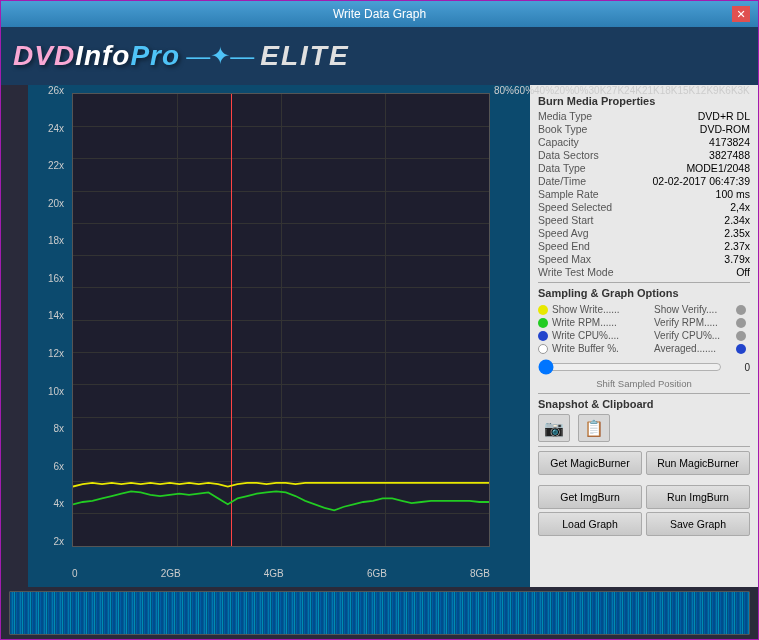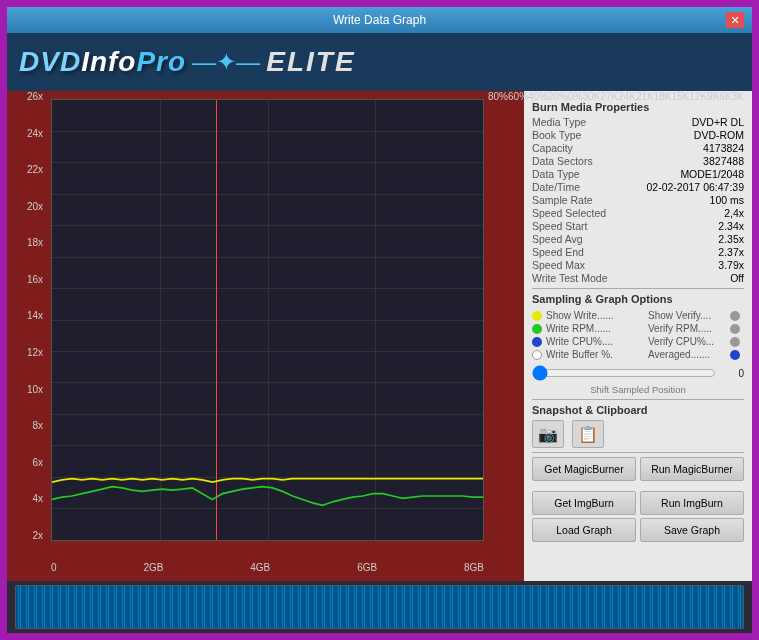--- a/index.html
+++ b/index.html
@@ -8,21 +8,21 @@
       height: 640px;
       background: #c0c0c0;
       font-family: 'Segoe UI', Tahoma, sans-serif;
       font-size: 11px;
       overflow: hidden;
     }
     .window {
       width: 759px;
       height: 640px;
       background: #f0f0f0;
-      border: 7px solid #a21caf;
+      border: 1px solid #a21caf;
       display: flex;
       flex-direction: column;
     }
     .title-bar {
       background: linear-gradient(to bottom, #4a9fd4, #2d7db3);
       color: white;
       padding: 4px 8px;
       display: flex;
       align-items: center;
       justify-content: space-between;
@@ -54,21 +54,21 @@
       align-items: center;
     }
     .header-logo {
       font-size: 28px;
       font-weight: 900;
       font-style: italic;
       color: white;
       letter-spacing: 1px;
       text-shadow: 2px 2px 4px rgba(0,0,0,0.5);
     }
-    .header-logo .dvd { color: #7dd3fc; }
+    .header-logo .dvd { color: #f9a8d4; }
     .header-logo .info { color: white; }
     .header-logo .pro { color: #4fc3f7; }
     .header-divider {
       color: #4fc3f7;
       margin: 0 6px;
       font-size: 24px;
     }
     .header-elite {
       font-size: 28px;
       font-weight: 900;
@@ -79,21 +79,22 @@
     .main-content {
       display: flex;
       flex: 1;
       background: #2a2a3a;
       overflow: hidden;
     }
     .graph-area {
       flex: 1;
       position: relative;
       padding: 8px 40px 21px 44px;
-      background: #7f1d1d;
+      background: #0c4a6e;
+      margin-left: 27px;
     }
     .y-axis-labels {
       position: absolute;
       left: 0;
       top: 0;
       bottom: 40px;
       width: 40px;
       display: flex;
       flex-direction: column;
       justify-content: space-between;

